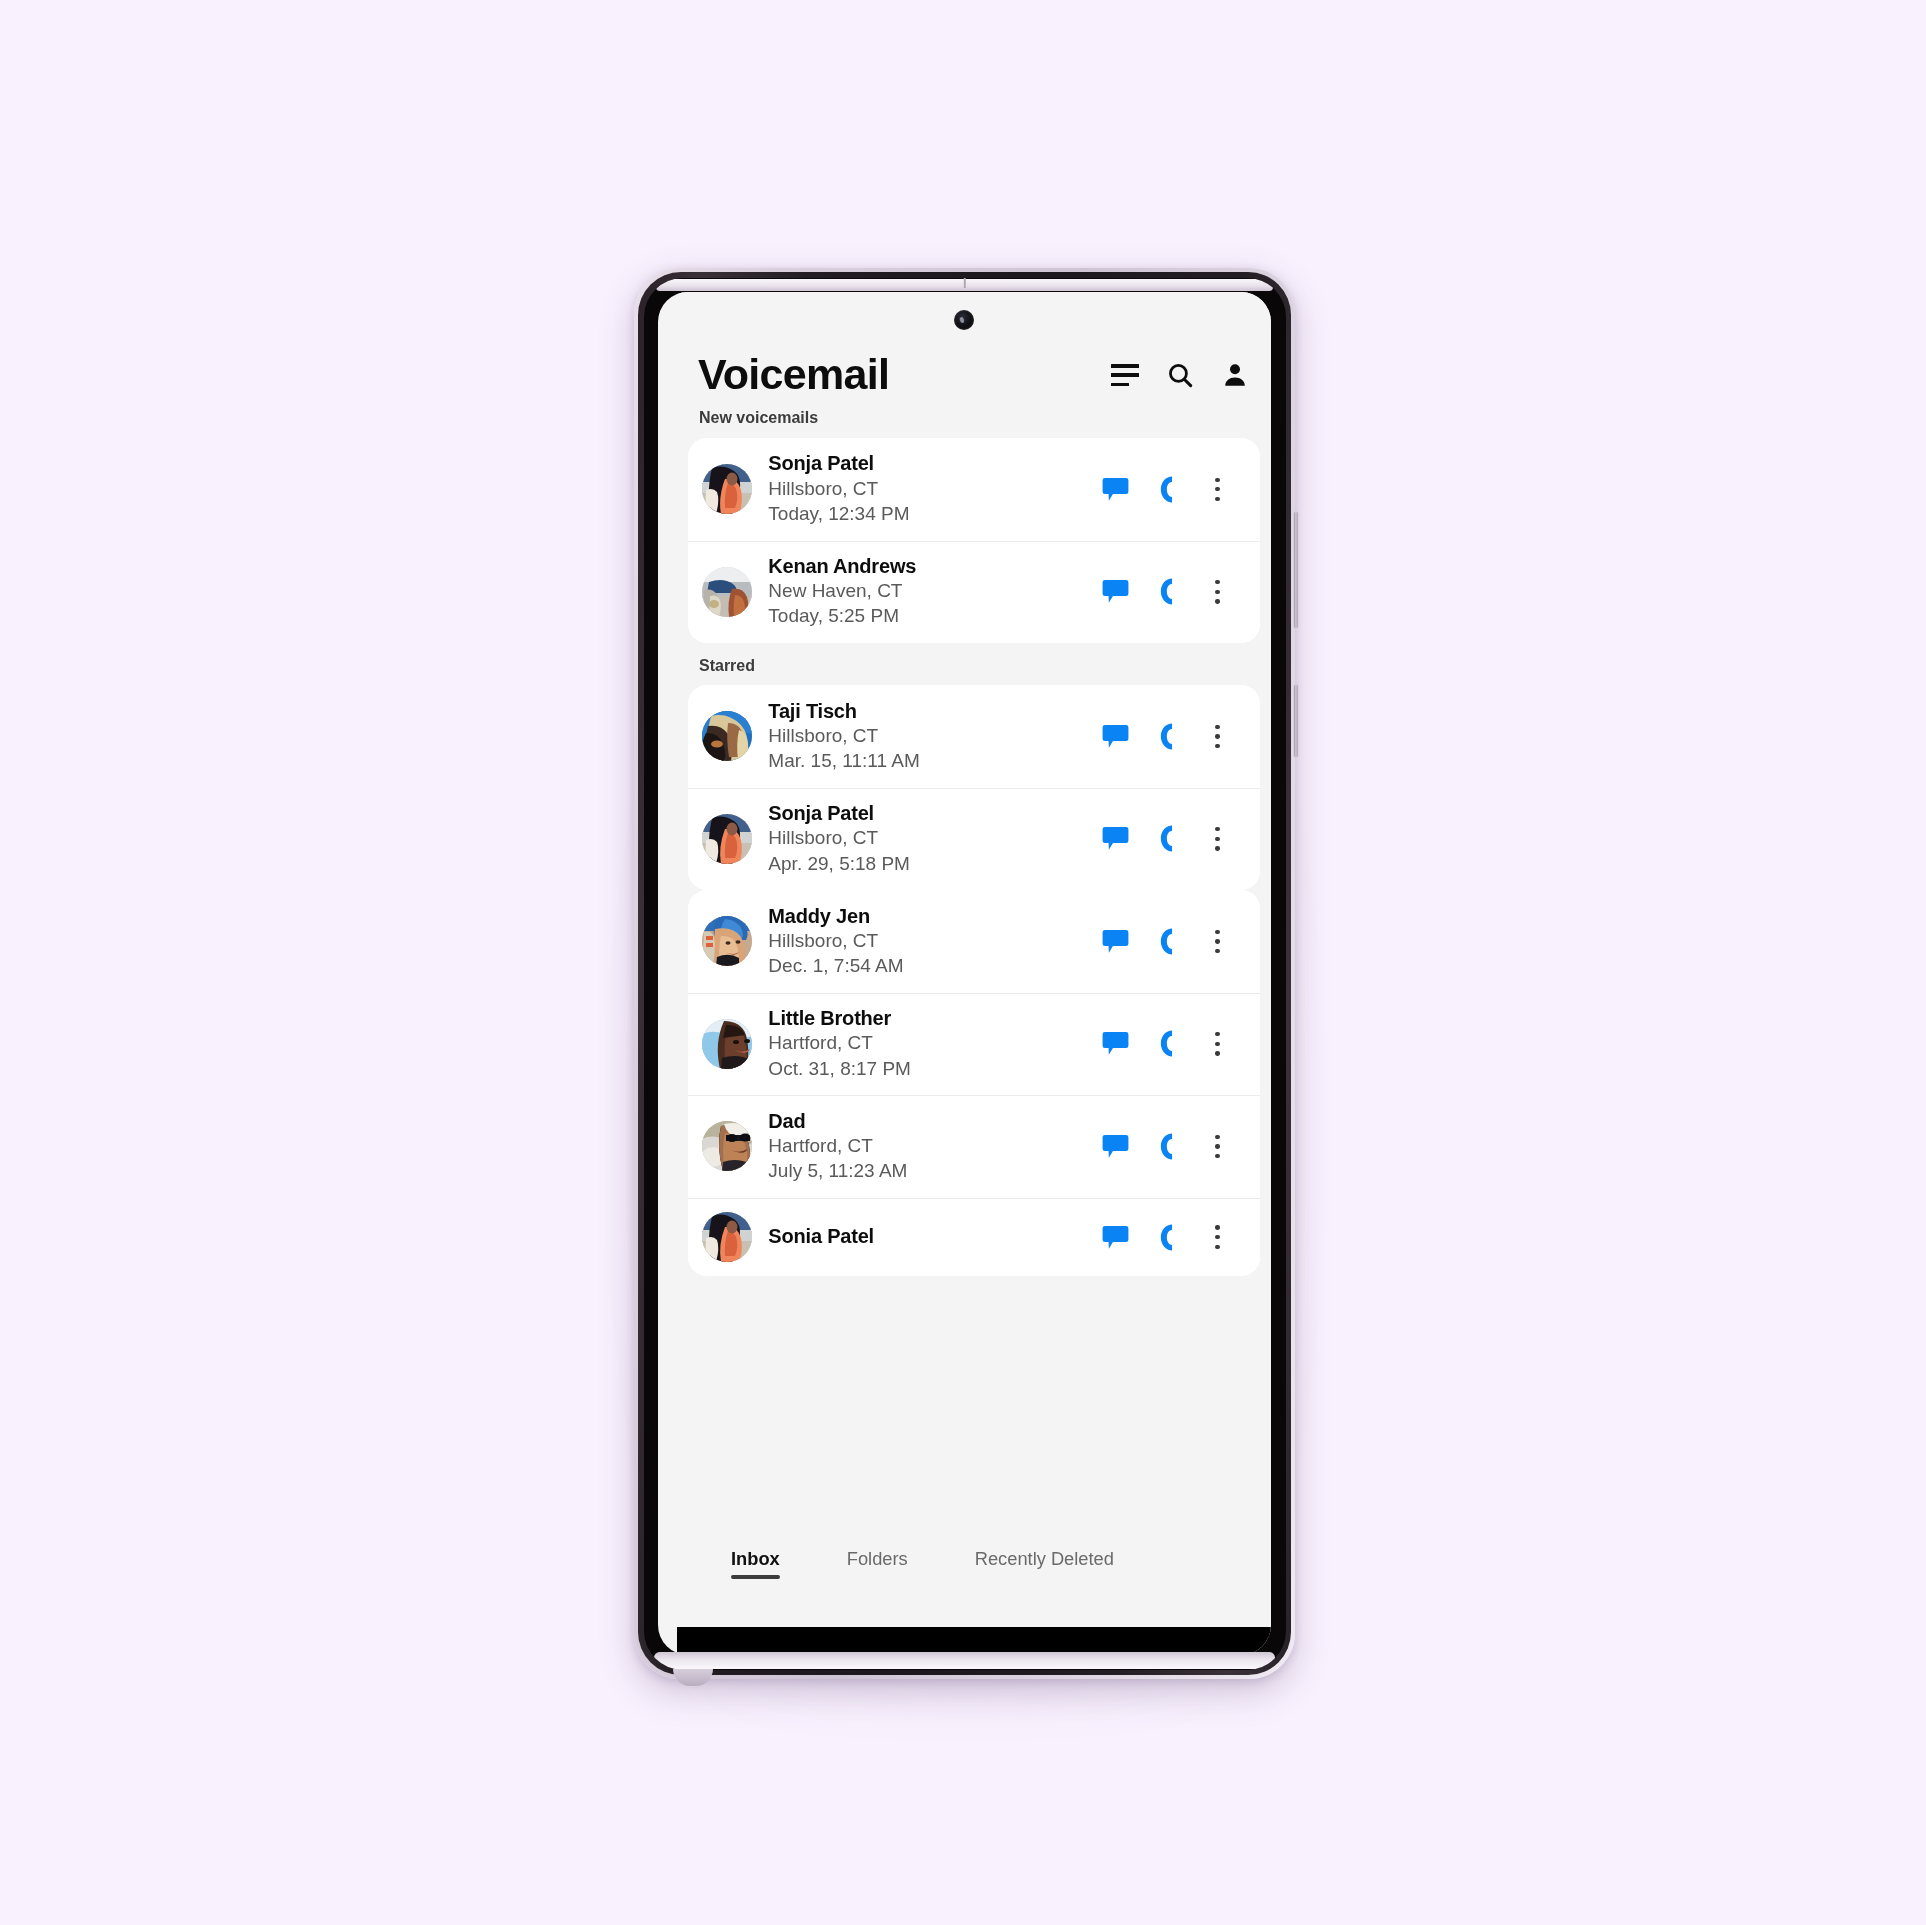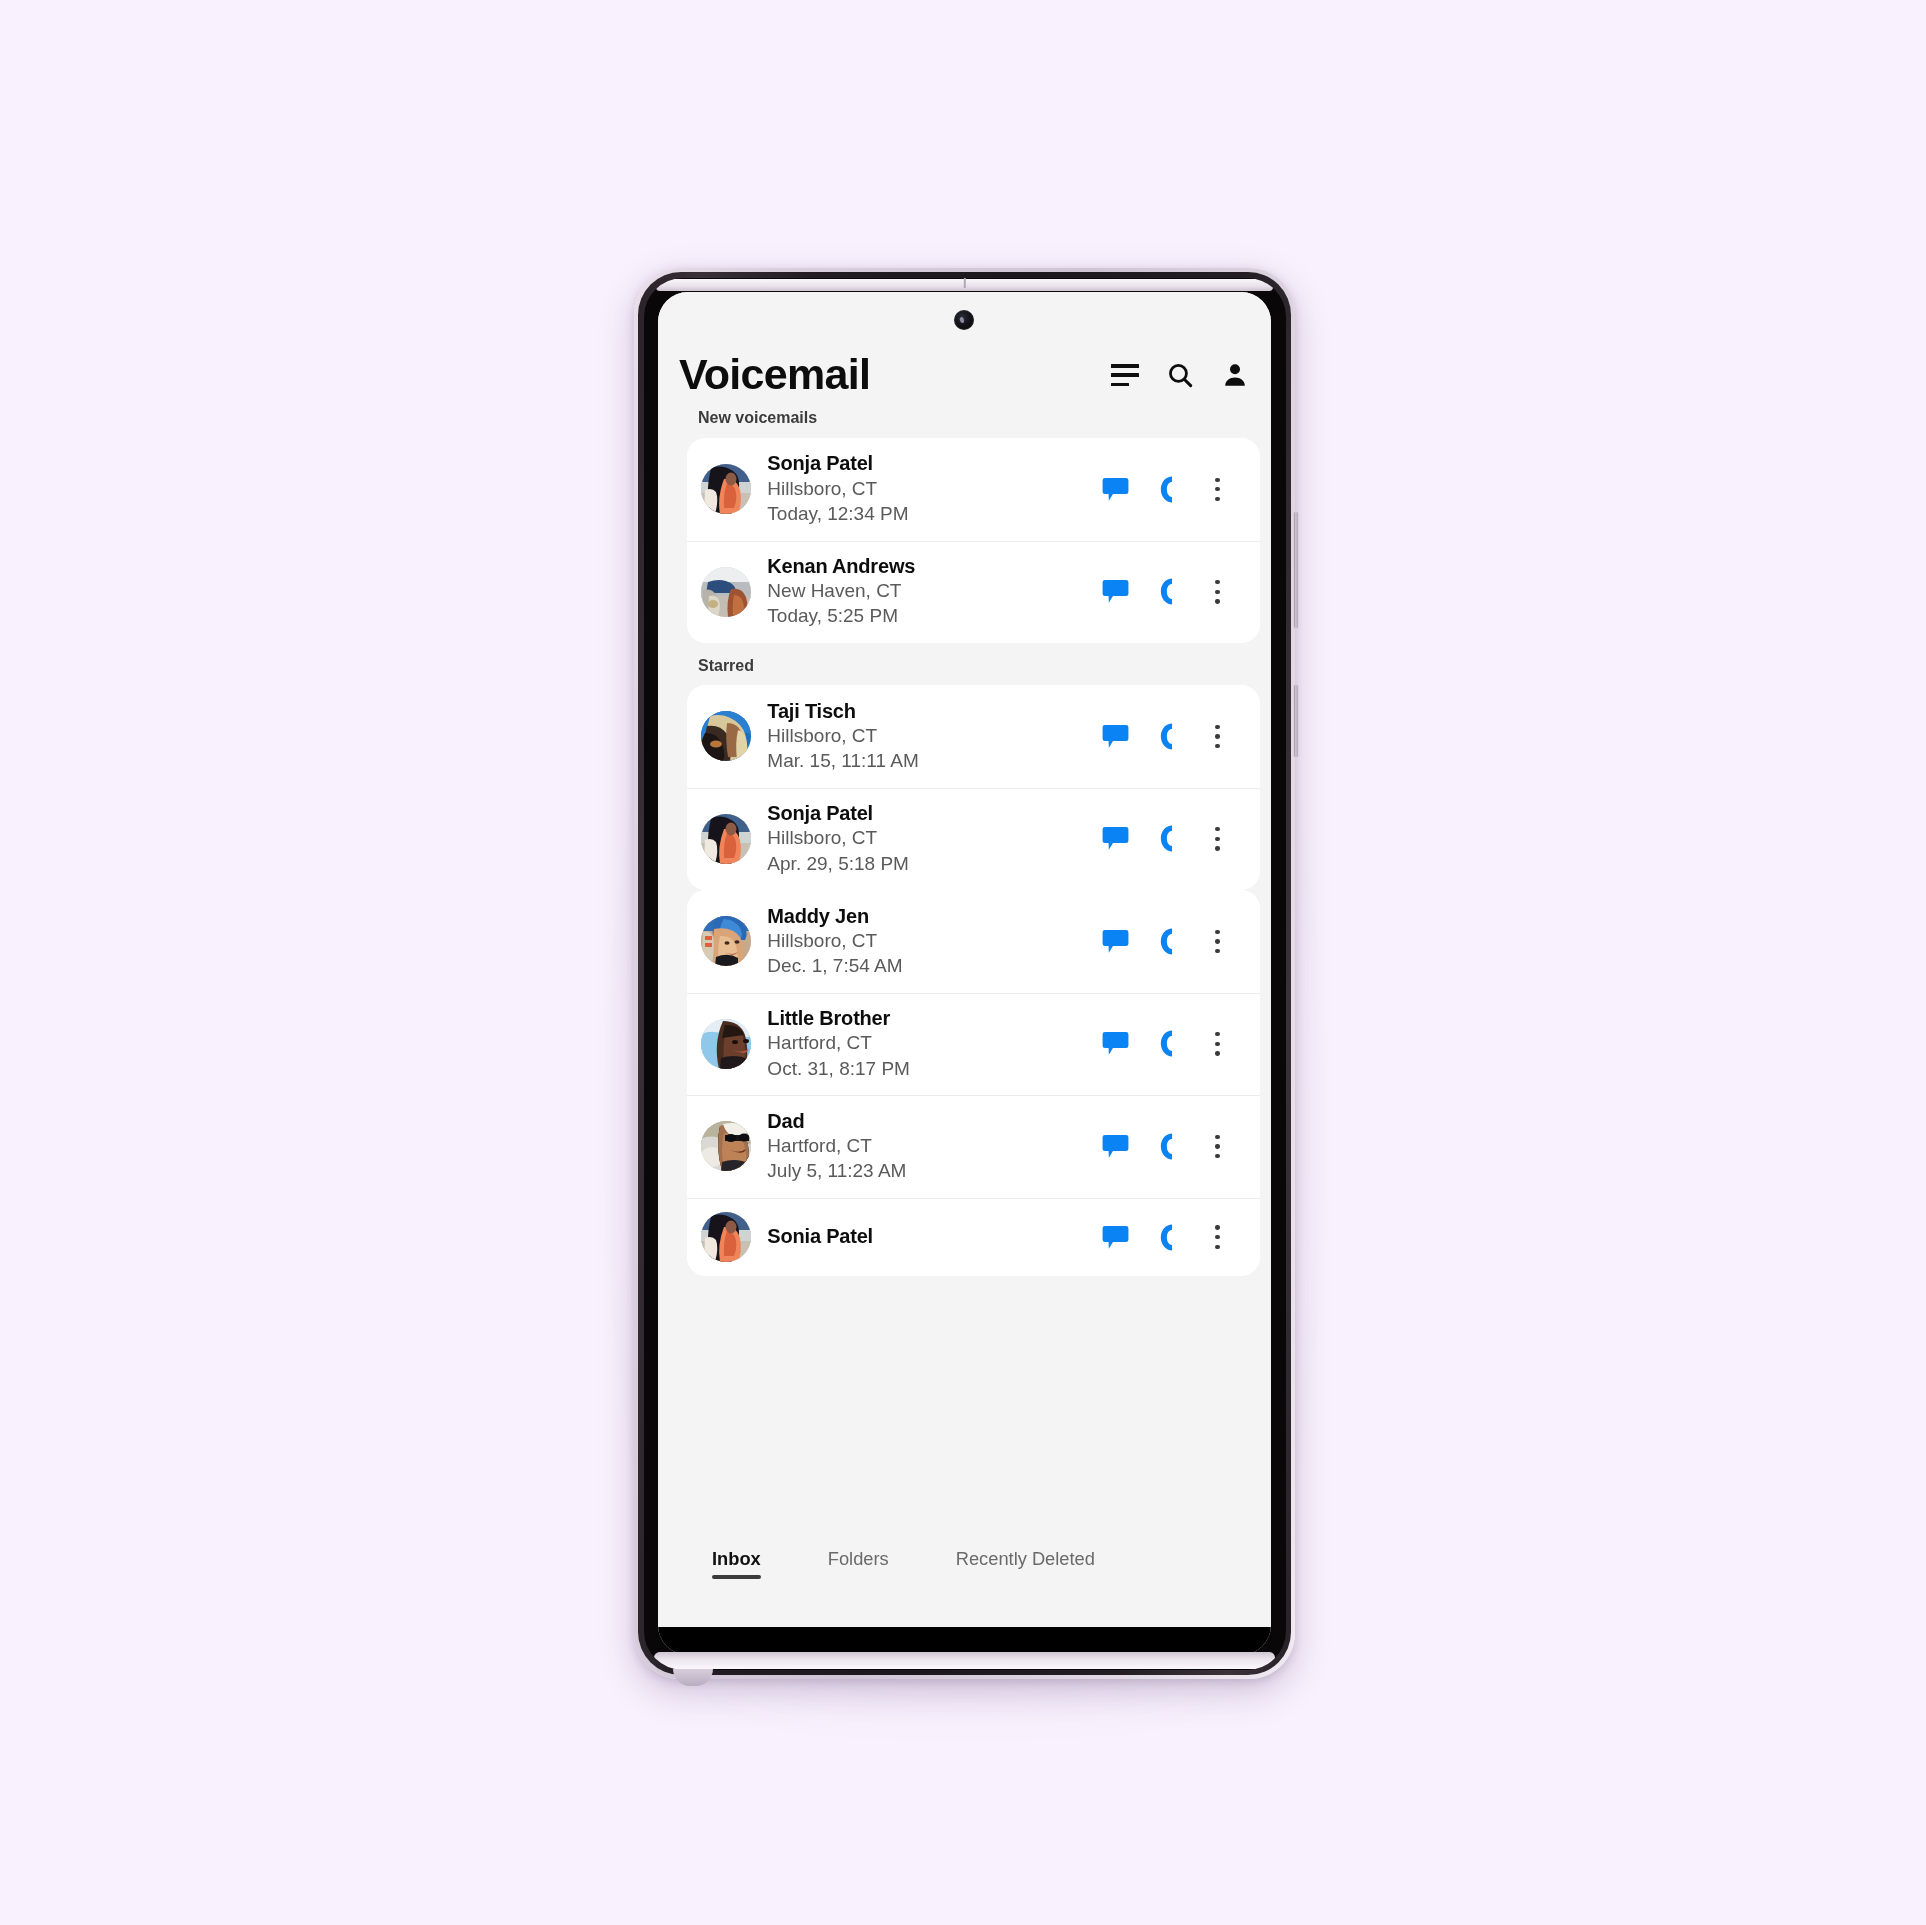--- a/index.html
+++ b/index.html
@@ -116,20 +116,21 @@
   #phone-screen {
     position: absolute;
     left: 14.4px; top: 14.4px;
     width: calc(100% - 29px);
     height: calc(100% - 29px);
     border-radius: 30px;
     background: #f4f4f4;
     overflow: hidden;
     display: flex;
     flex-direction: column;
+    padding-left: 19px;
   }
 
   #camera-punch {
     position: absolute;
     left: 50%;
     top: 18.3px;
     transform: translateX(-50%);
     width: 20px; height: 20px;
     border-radius: 50%;
     background: radial-gradient(circle at 40% 36%, #2d2d38 0%, #121218 45%, #050507 100%);
@@ -183,21 +184,20 @@
   #sort-icon .l1 { width: 28px; }
   #sort-icon .l2 { width: 28px; }
   #sort-icon .l3 { width: 17.3px; }
 
   
   #voicemail-list {
     flex: 1 1 auto;
     background: #f4f4f4;
     overflow: hidden;
     position: relative;
-    margin-left: 18px;
   }
 
   .section-header {
     padding: 13.5px 22px 10.6px 22px;
     font-size: 16px;
     font-weight: 600;
     color: #3c3c3c;
     background: #f4f4f4;
   }
 

